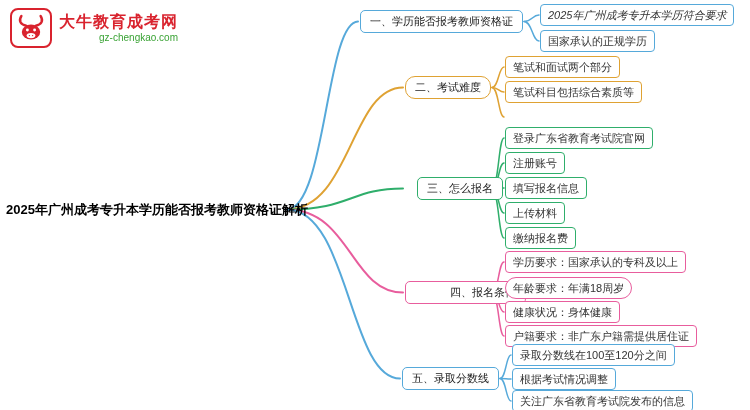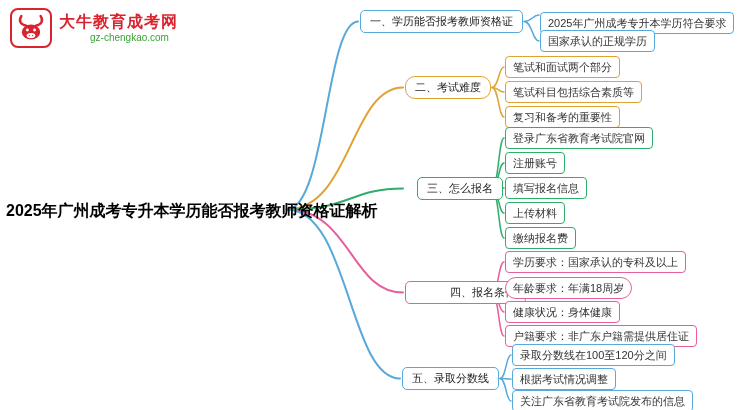--- a/index.html
+++ b/index.html
@@ -1,23 +1,23 @@
 <!DOCTYPE html>
 <html><head>
 <meta charset="utf-8">
 <style>
   * { margin:0; padding:0; box-sizing:border-box; }
   html,body { background:#fff; }
   body { font-family:"Liberation Sans","DejaVu Sans",sans-serif; }
-  #canvas { position:relative; width:750px; height:410px; background:#ffffff; overflow:hidden; }
+  #canvas { position:relative; width:750px; height:410px; background:#ffffff; overflow:hidden;text-align:right; }
   #connectors { position:absolute; left:0; top:0; width:750px; height:410px; z-index:1; pointer-events:none; }
   .node { position:absolute; background:#fff; white-space:nowrap; color:#333; z-index:2; }
   .branch-node { border:1.6px solid #999; border-radius:5px; padding:3px 9px; font-size:11px; color:#222; }
   .leaf-node { border:1.3px solid #999; border-radius:4px; padding:2.5px 7px; font-size:11px; }
-  .root { position:absolute; left:6px; top:201px; font-size:16px; font-weight:bold; color:#000;
+  .root { position:absolute; left:6px; top:201px; font-size:13px; font-weight:bold; color:#000;
           z-index:2; white-space:nowrap; }
   .logo { position:absolute; left:10px; top:8px; display:flex; align-items:center; gap:7px; z-index:3; }
   .logo-box { width:42px; height:40px; border:2px solid #d9232e; border-radius:8px;
               display:flex; align-items:center; justify-content:center; background:#fff; }
   .logo-box svg { width:32px; height:32px; }
   .logo-text { display:flex; flex-direction:column; line-height:1.25; }
   .logo-title { font-size:16px; font-weight:bold; letter-spacing:1px; }
   .logo-sub { font-size:10px; }
 </style>
 </head>
@@ -70,26 +70,25 @@
   </div>
 
   <div class="root">2025年广州成考专升本学历能否报考教师资格证解析</div>
 
   <div class="node branch-node" style="left: 360px; top: 10px; border-color: rgb(86, 169, 218);">一、学历能否报考教师资格证</div>
   <div class="node branch-node" style="left: 405px; top: 76px; border-color: rgb(223, 162, 51); border-radius: 10px;">二、考试难度</div>
   <div class="node branch-node" style="left: 405px; top: 177px; border-color: rgb(47, 174, 107); margin-left: 12px;">三、怎么报名</div>
   <div class="node branch-node" style="left: 405px; top: 281px; border-color: rgb(232, 93, 157); padding-left: 44px;">四、报名条件</div>
   <div class="node branch-node" style="left: 402px; top: 367px; border-color: rgb(86, 169, 218);">五、录取分数线</div>
 
-  <div class="node leaf-node" style="left: 540px; top: 12px; border-color: rgb(86, 169, 218);">2025年广州成考专升本学历符合要求</div>
+  <div class="node leaf-node" style="left: 540px; top: 4px; border-color: rgb(86, 169, 218); font-style: italic;">2025年广州成考专升本学历符合要求</div>
   <div class="node leaf-node" style="left: 540px; top: 30px; border-color: rgb(86, 169, 218);">国家承认的正规学历</div>
 
   <div class="node leaf-node" style="left: 505px; top: 56px; border-color: rgb(223, 162, 51);">笔试和面试两个部分</div>
   <div class="node leaf-node" style="left: 505px; top: 81px; border-color: rgb(223, 162, 51);">笔试科目包括综合素质等</div>
-  <div class="node leaf-node" style="left: 505px; top: 106px; border-color: rgb(223, 162, 51);">复习和备考的重要性</div>
 
   <div class="node leaf-node" style="left: 505px; top: 127px; border-color: rgb(47, 174, 107);">登录广东省教育考试院官网</div>
   <div class="node leaf-node" style="left: 505px; top: 152px; border-color: rgb(47, 174, 107);">注册账号</div>
   <div class="node leaf-node" style="left: 505px; top: 177px; border-color: rgb(47, 174, 107);">填写报名信息</div>
   <div class="node leaf-node" style="left: 505px; top: 202px; border-color: rgb(47, 174, 107);">上传材料</div>
   <div class="node leaf-node" style="left: 505px; top: 227px; border-color: rgb(47, 174, 107);">缴纳报名费</div>
 
   <div class="node leaf-node" style="left: 505px; top: 251px; border-color: rgb(232, 93, 157);">学历要求：国家承认的专科及以上</div>
   <div class="node leaf-node" style="left: 505px; top: 277px; border-color: rgb(232, 93, 157); border-radius: 11px;">年龄要求：年满18周岁</div>
   <div class="node leaf-node" style="left: 505px; top: 301px; border-color: rgb(232, 93, 157);">健康状况：身体健康</div>

